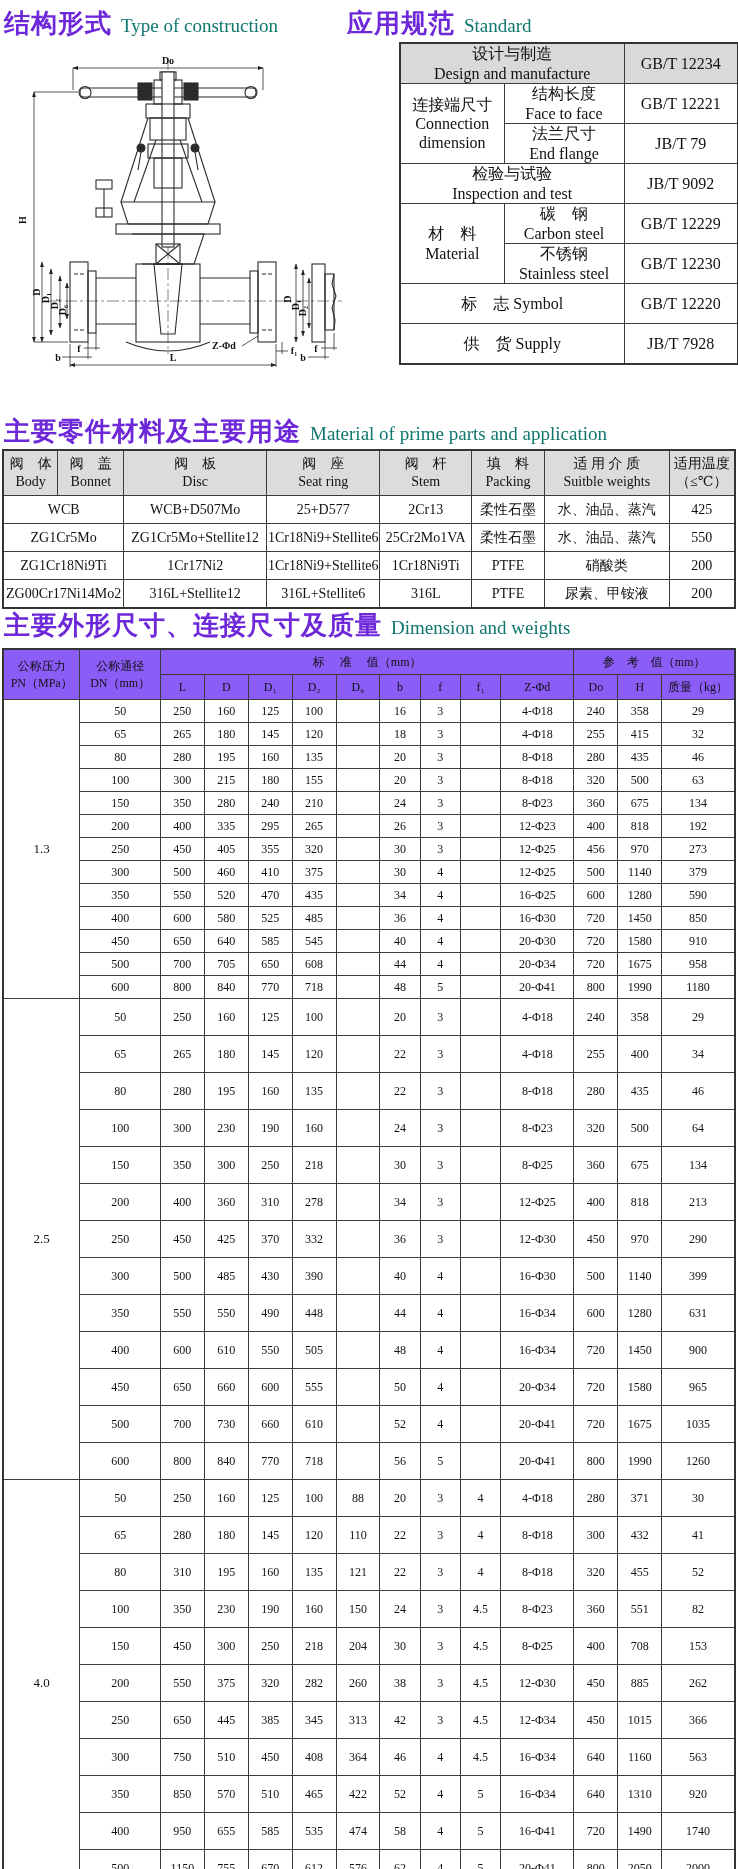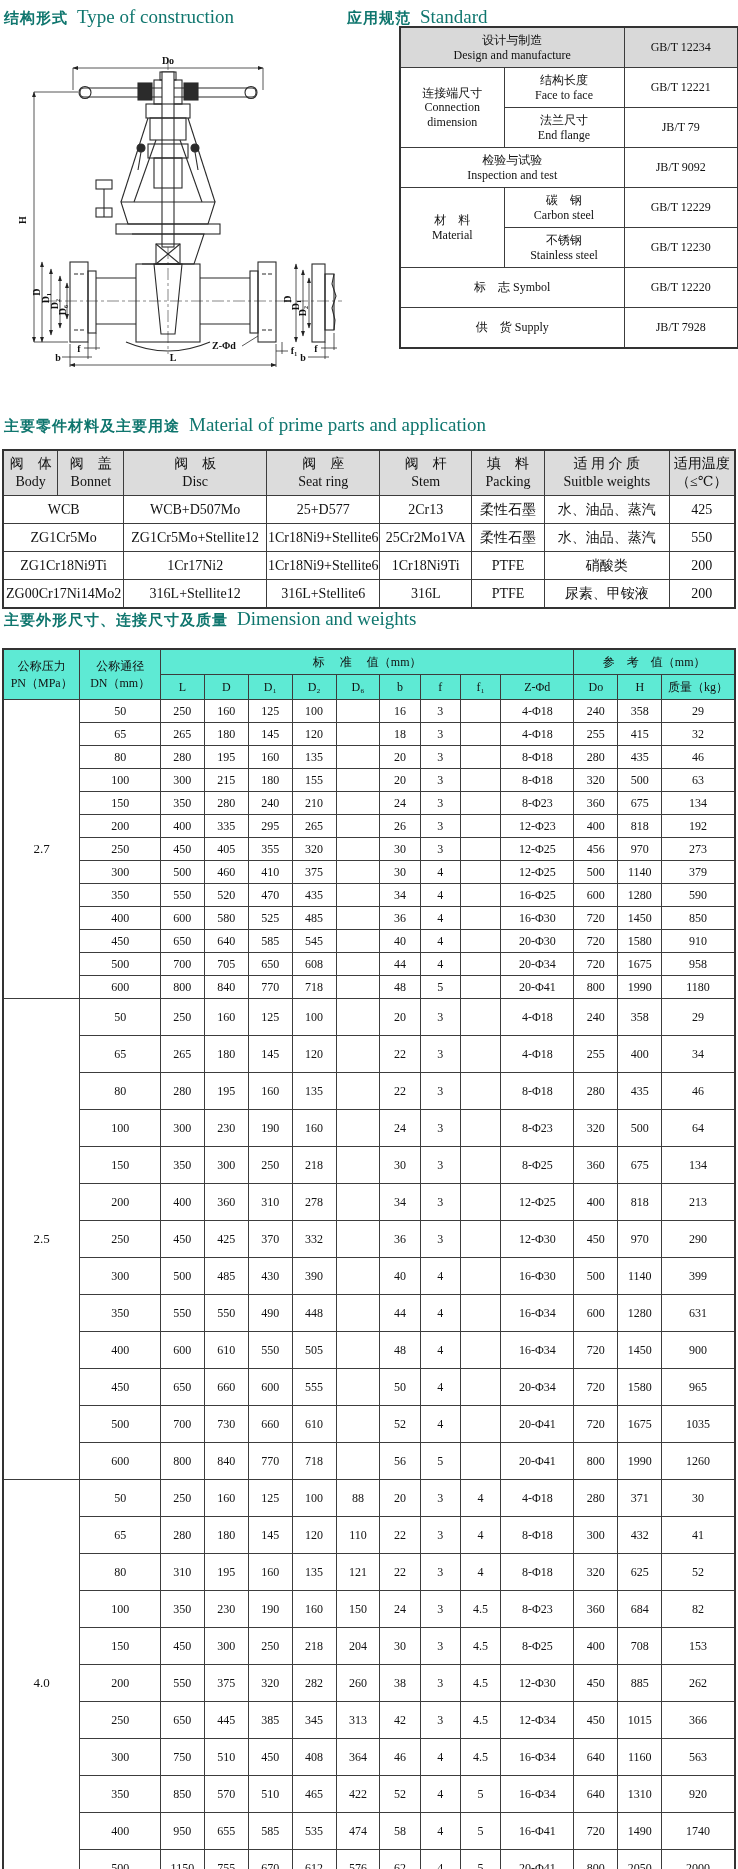--- a/index.html
+++ b/index.html
@@ -2,40 +2,40 @@
 <html><head>
 <meta charset="utf-8">
 <style>
   html,body{margin:0;padding:0;}
   body{width:738px;height:1869px;position:relative;background:#ffffff;
        font-family:"Liberation Serif","DejaVu Serif",serif;color:#111;}
   .page{position:absolute;inset:0;overflow:hidden;}
 
   .heading{position:absolute;white-space:nowrap;}
   .heading .zh{font-family:Liberation Mono, monospace;font-weight:700;
-               font-size:15px;color:#0f766e;letter-spacing:1px;}
+               font-size:26px;color:#6d28d9;letter-spacing:1px;}
   .heading .en{font-family:"Liberation Serif","DejaVu Serif",serif;font-size:19px;
                color:#0f766e;margin-left:9px;}
 
   table{border-collapse:collapse;table-layout:fixed;}
   td{border:1px solid #3c3c3c;text-align:center;vertical-align:middle;
      overflow:hidden;padding:0 1px;}
   .outer{border:2px solid #333;}
 
-  .std-table{position:absolute;left:399px;top:26px;width:338px;font-size:12px;}
+  .std-table{position:absolute;left:399px;top:42px;width:338px;font-size:16px;}
   .std-table td{height:39px;line-height:1.2;}
   .gray-row td{background:#d9d9d9;}
   .two-line span{display:block;}
 
   .mat-table{position:absolute;left:2px;top:449px;width:734px;font-size:14px;}
   .mat-table thead td{height:44px;background:#dcdcdc;line-height:1.3;}
   .mat-table tbody td{height:27px;}
 
   .dim-table{position:absolute;left:2px;top:648px;width:734px;font-size:12px;}
-  .dim-table thead td{height:24px;background:#5eead4;}
+  .dim-table thead td{height:24px;background:#8b5cf6;}
   .dim-table tbody td{background:#fff;}
   .g16 td{height:22px;}
   .g25 td,.g40 td{height:36px;}
   .pn-cell{font-size:13px;}
 
   .drawing{position:absolute;left:8px;top:52px;}
   .dimtext{font-family:"Liberation Serif","DejaVu Serif",serif;font-size:10px;
            font-weight:bold;fill:#111;}
 </style>
 </head>
@@ -375,21 +375,21 @@
         <td>f</td>
         <td>f₁</td>
         <td>Z-Φd</td>
         <td>Do</td>
         <td>H</td>
         <td>质量（kg）</td>
       </tr>
     </thead>
     <tbody>
         <tr class="g16">
-          <td rowspan="13" class="pn-cell">2.7</td>
+          <td rowspan="13" class="pn-cell">1.3</td>
           <td>50</td>
           <td>250</td>
           <td>160</td>
           <td>125</td>
           <td>100</td>
           <td></td>
           <td>16</td>
           <td>3</td>
           <td></td>
           <td>4-Φ18</td>
@@ -809,36 +809,36 @@
           <td>310</td>
           <td>195</td>
           <td>160</td>
           <td>135</td>
           <td>121</td>
           <td>22</td>
           <td>3</td>
           <td>4</td>
           <td>8-Φ18</td>
           <td>320</td>
-          <td>625</td>
+          <td>455</td>
           <td>52</td>
         </tr>
         <tr class="g40">
           <td>100</td>
           <td>350</td>
           <td>230</td>
           <td>190</td>
           <td>160</td>
           <td>150</td>
           <td>24</td>
           <td>3</td>
           <td>4.5</td>
           <td>8-Φ23</td>
           <td>360</td>
-          <td>684</td>
+          <td>551</td>
           <td>82</td>
         </tr>
         <tr class="g40">
           <td>150</td>
           <td>450</td>
           <td>300</td>
           <td>250</td>
           <td>218</td>
           <td>204</td>
           <td>30</td>

